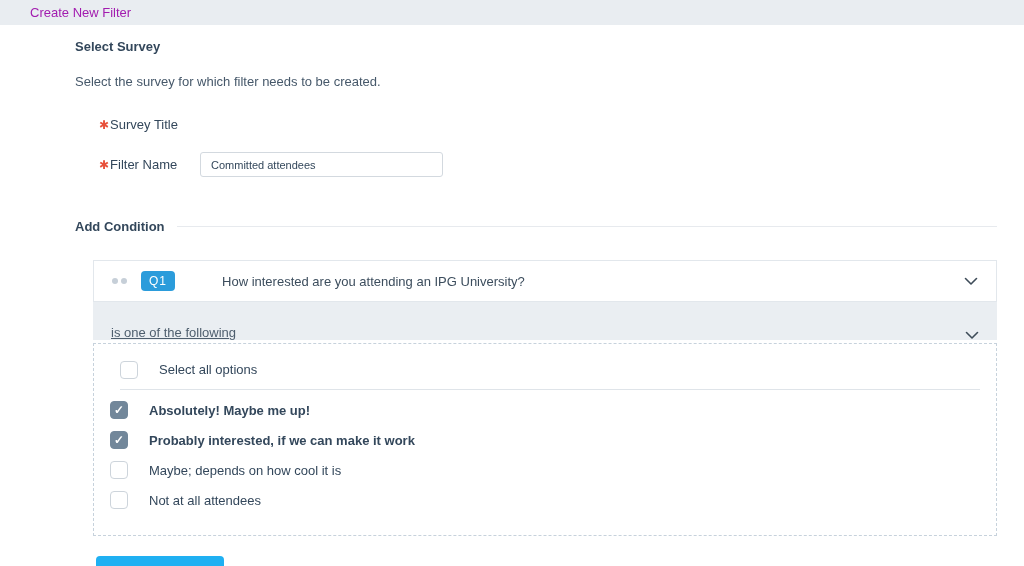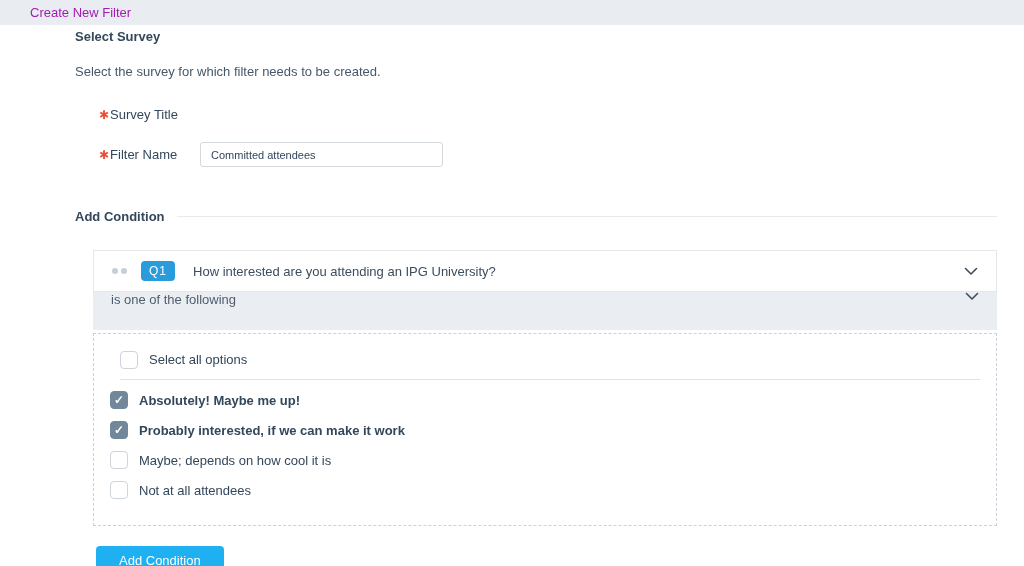--- a/index.html
+++ b/index.html
@@ -14,21 +14,21 @@
     height: 25px;
     background: #e9edf1;
     display: flex;
     align-items: center;
     padding-left: 30px;
     color: #a21caf;
     font-size: 13px;
   }
   .content { padding: 0 27px 0 75px; }
   .section-heading {
-    margin-top: 4px;
+    margin-top: 14px;
     font-size: 13px;
     font-weight: bold;
     color: #33475b;
   }
   .desc {
     margin-top: 20px;
     font-size: 13px;
     color: #46586a;
   }
   .form-row {
@@ -109,41 +109,42 @@
   .badge {
     background: #2b9cdb;
     color: #fff;
     font-size: 12px;
     font-weight: normal;
     letter-spacing: 1px;
     padding: 3px 8px;
     border-radius: 4px;
     margin-right: 18px;
   }
-  .q-text { color: #3c4d5d; }
+  .q-text { color: #3c4d5d; margin-left: 29px; }
   .chev { margin-left: auto; flex: none; }
   .op-row {
     height: 38px;
     background: #eaeef2;
     display: flex;
-    align-items: flex-start;
+    align-items: flex-end;
     padding: 0 18px;
     color: #4e5e6e;
     cursor: pointer;
+    text-decoration: underline;
   }
   .options-box {
     margin-top: 3px;
     border: 1px dashed #c7d2dc;
     background: #fff;
     padding: 12px 16px 20px 16px;
   }
   .option-row {
     display: flex;
     align-items: center;
-    gap: 11px;
+    gap: 21px;
     height: 30px;
     color: #33475b;
   }
   .option-row.select-all {
     border-bottom: 1px solid #dfe4e9;
     height: 34px;
     padding-bottom: 6px;
     margin-bottom: 5px;
     margin-left: 10px;
   }

